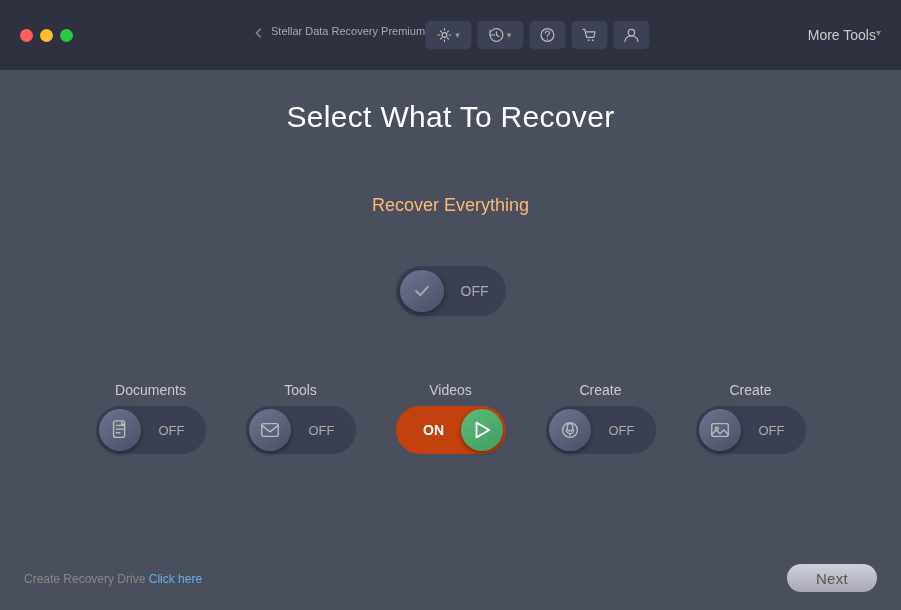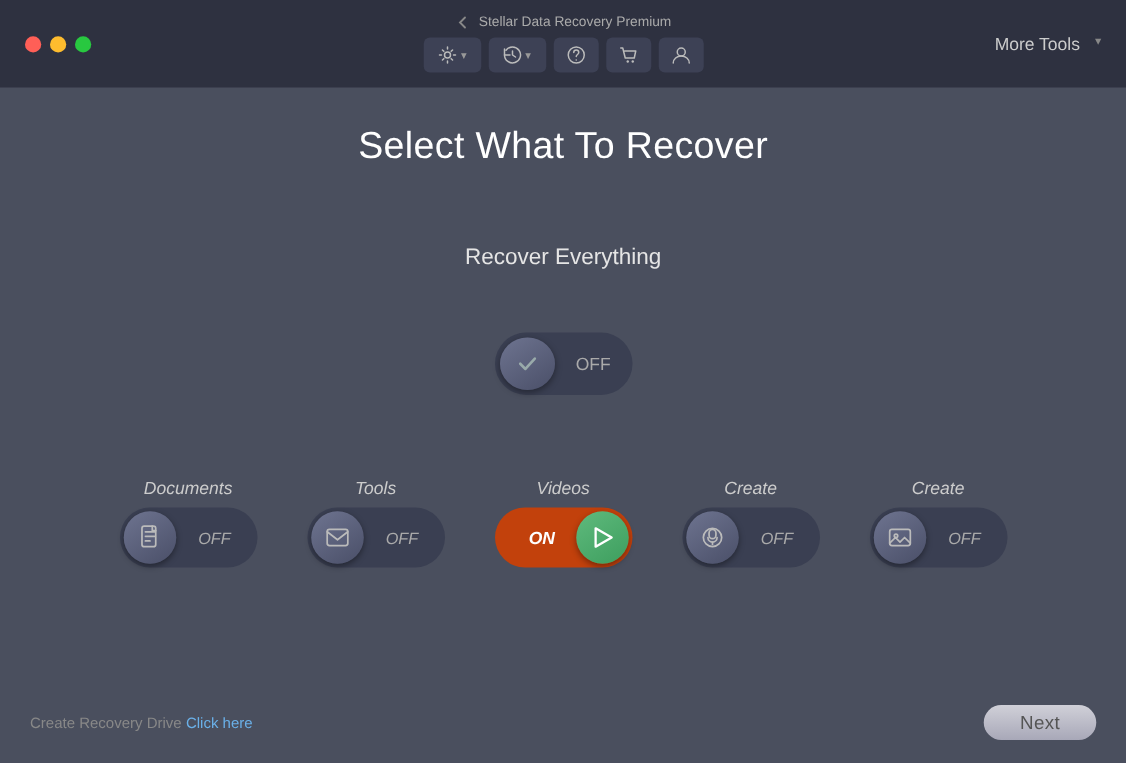--- a/index.html
+++ b/index.html
@@ -35,21 +35,21 @@
     }
     .tl-red { background: #ff5f57; }
     .tl-yellow { background: #febc2e; }
     .tl-green { background: #28c840; }
 
     .title-area {
       position: absolute;
       left: 50%;
       transform: translateX(-50%);
       display: flex;
-      flex-direction: column;
+      flex-direction: row;
       align-items: center;
     }
     .app-title-text {
       font-size: 11px;
       color: #aaa;
       margin-bottom: 6px;
     }
     .title-bar-icons {
       display: flex;
       gap: 6px;
@@ -70,21 +70,21 @@
     }
     .tb-icon-btn.with-arrow {
       width: 46px;
       gap: 2px;
     }
     .tb-icon-btn svg { width: 16px; height: 16px; fill: #bbb; }
 
     .more-tools-btn {
       display: flex;
       align-items: flex-start;
-      gap: 12px;
+      gap: 0;
       cursor: pointer;
       color: #ccc;
       font-size: 14px;
       background: none;
       border: none;
       color: #ccc;
     }
     .more-tools-btn .arrow-down {
       font-size: 10px;
       color: #888;
@@ -102,21 +102,21 @@
     .page-title {
       font-size: 30px;
       font-weight: 300;
       color: #fff;
       margin-bottom: 25px;
       letter-spacing: 0.3px;
     }
 
     .recover-everything-label {
       font-size: 18px;
-      color: #e5e5e5;
+      color: #fdba74;
       font-weight: 300;
       margin-bottom: 14px;
     }
 
     
     .toggle-track {
       width: 110px;
       height: 50px;
       border-radius: 30px;
       background: #3a3f52;
@@ -164,21 +164,20 @@
       align-items: flex-start;
       justify-content: center;
       width: 100%;
       padding: 0 30px;
     }
     .category-item {
       display: flex;
       flex-direction: column;
       align-items: center;
       gap: 8px;
-      font-style: italic;
     }
     .category-label {
       font-size: 14px;
       color: #ccc;
       font-weight: 400;
     }
 
     
     .cat-toggle {
       width: 110px;

